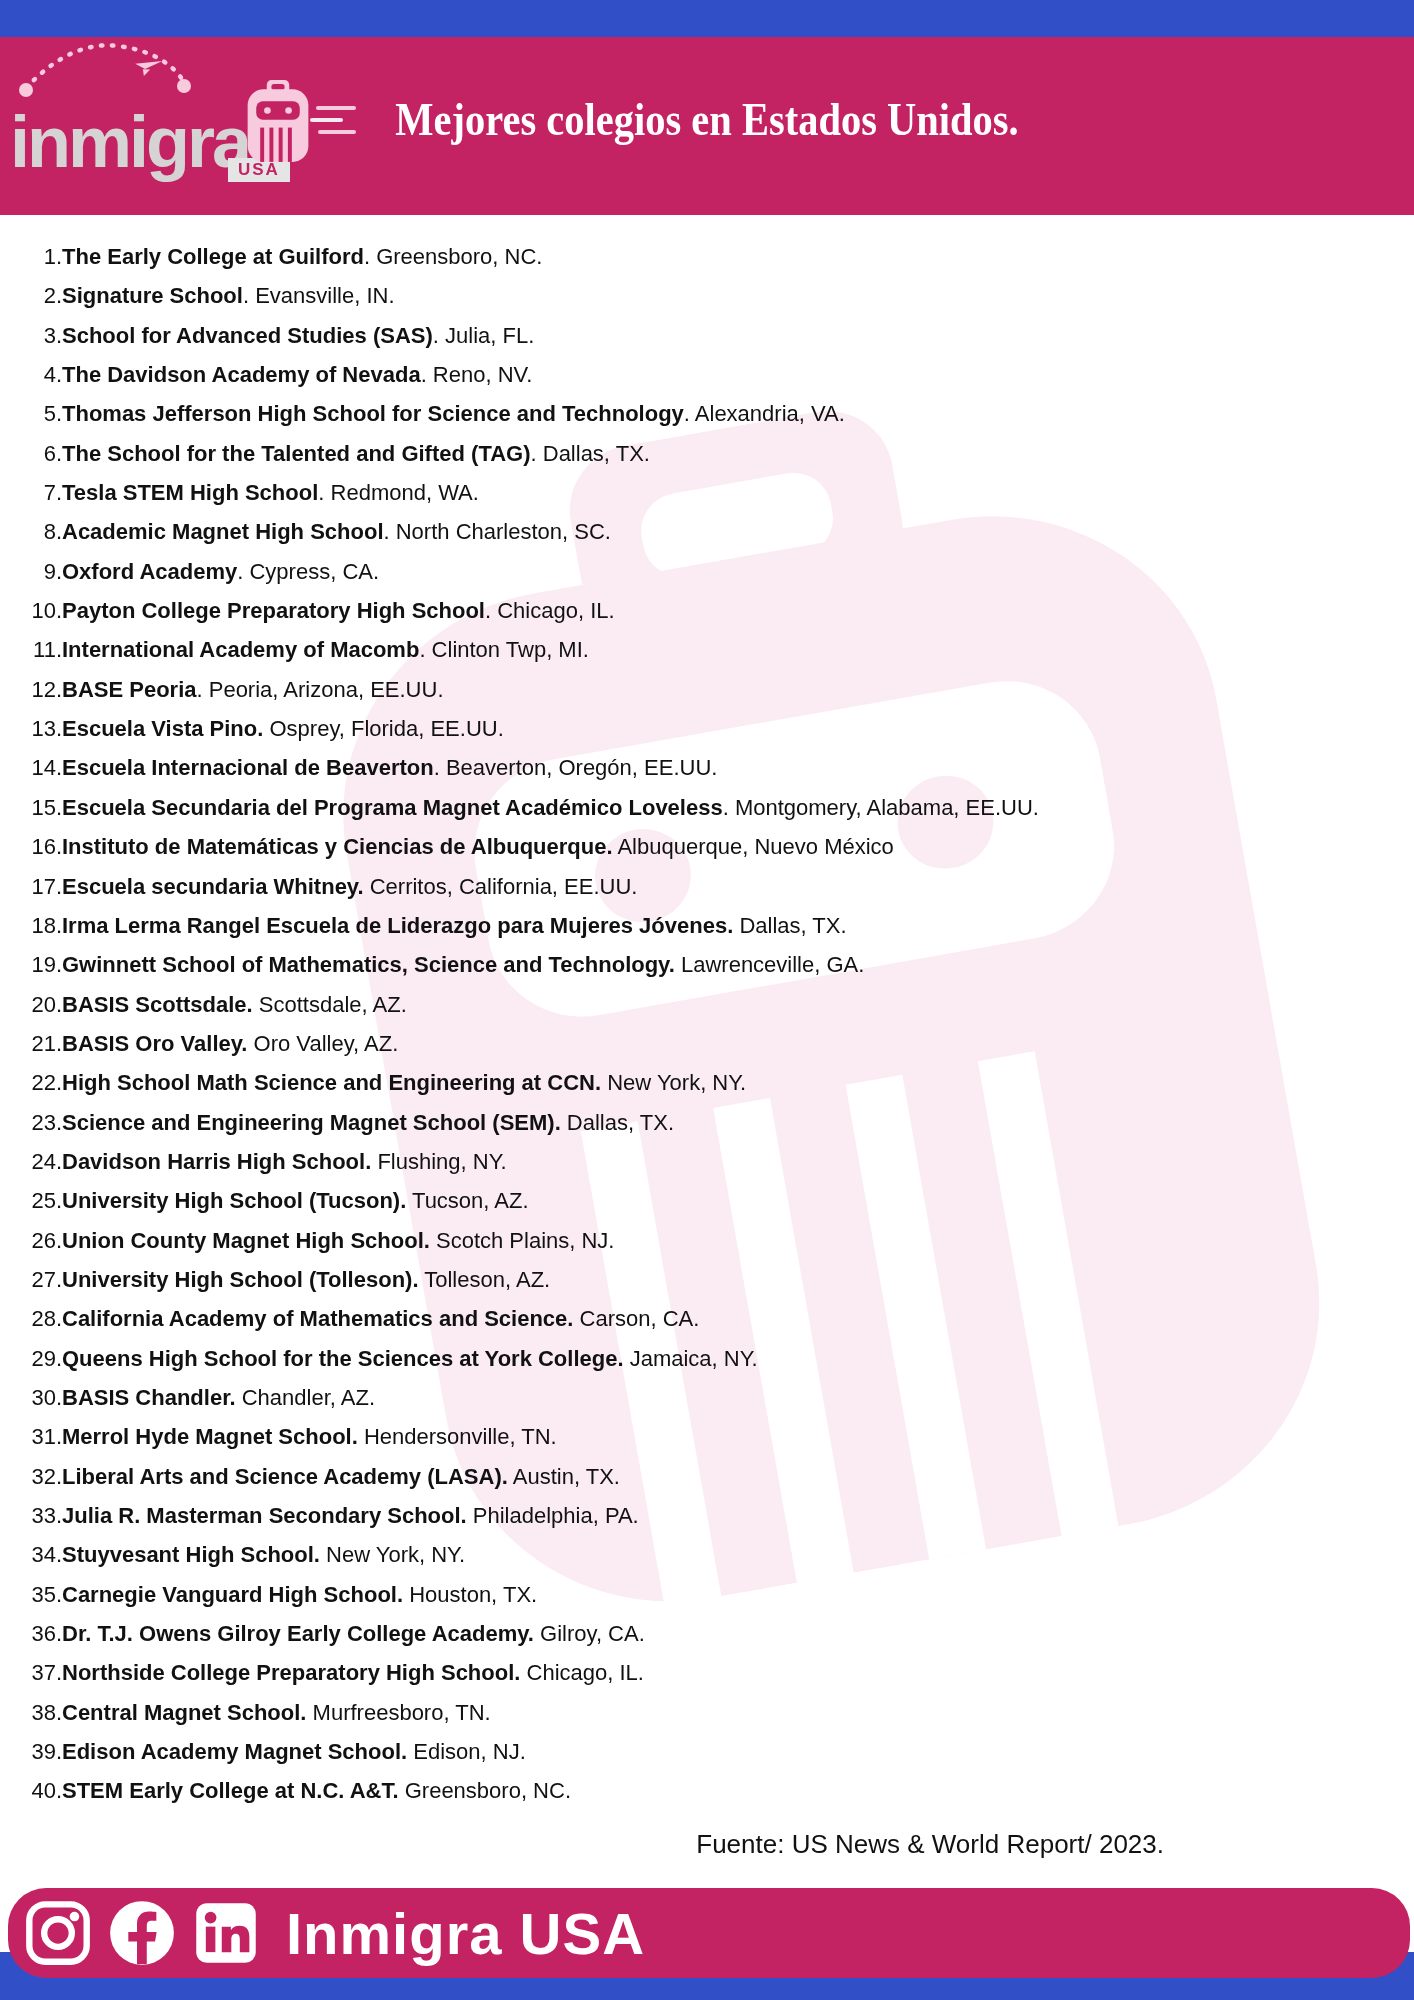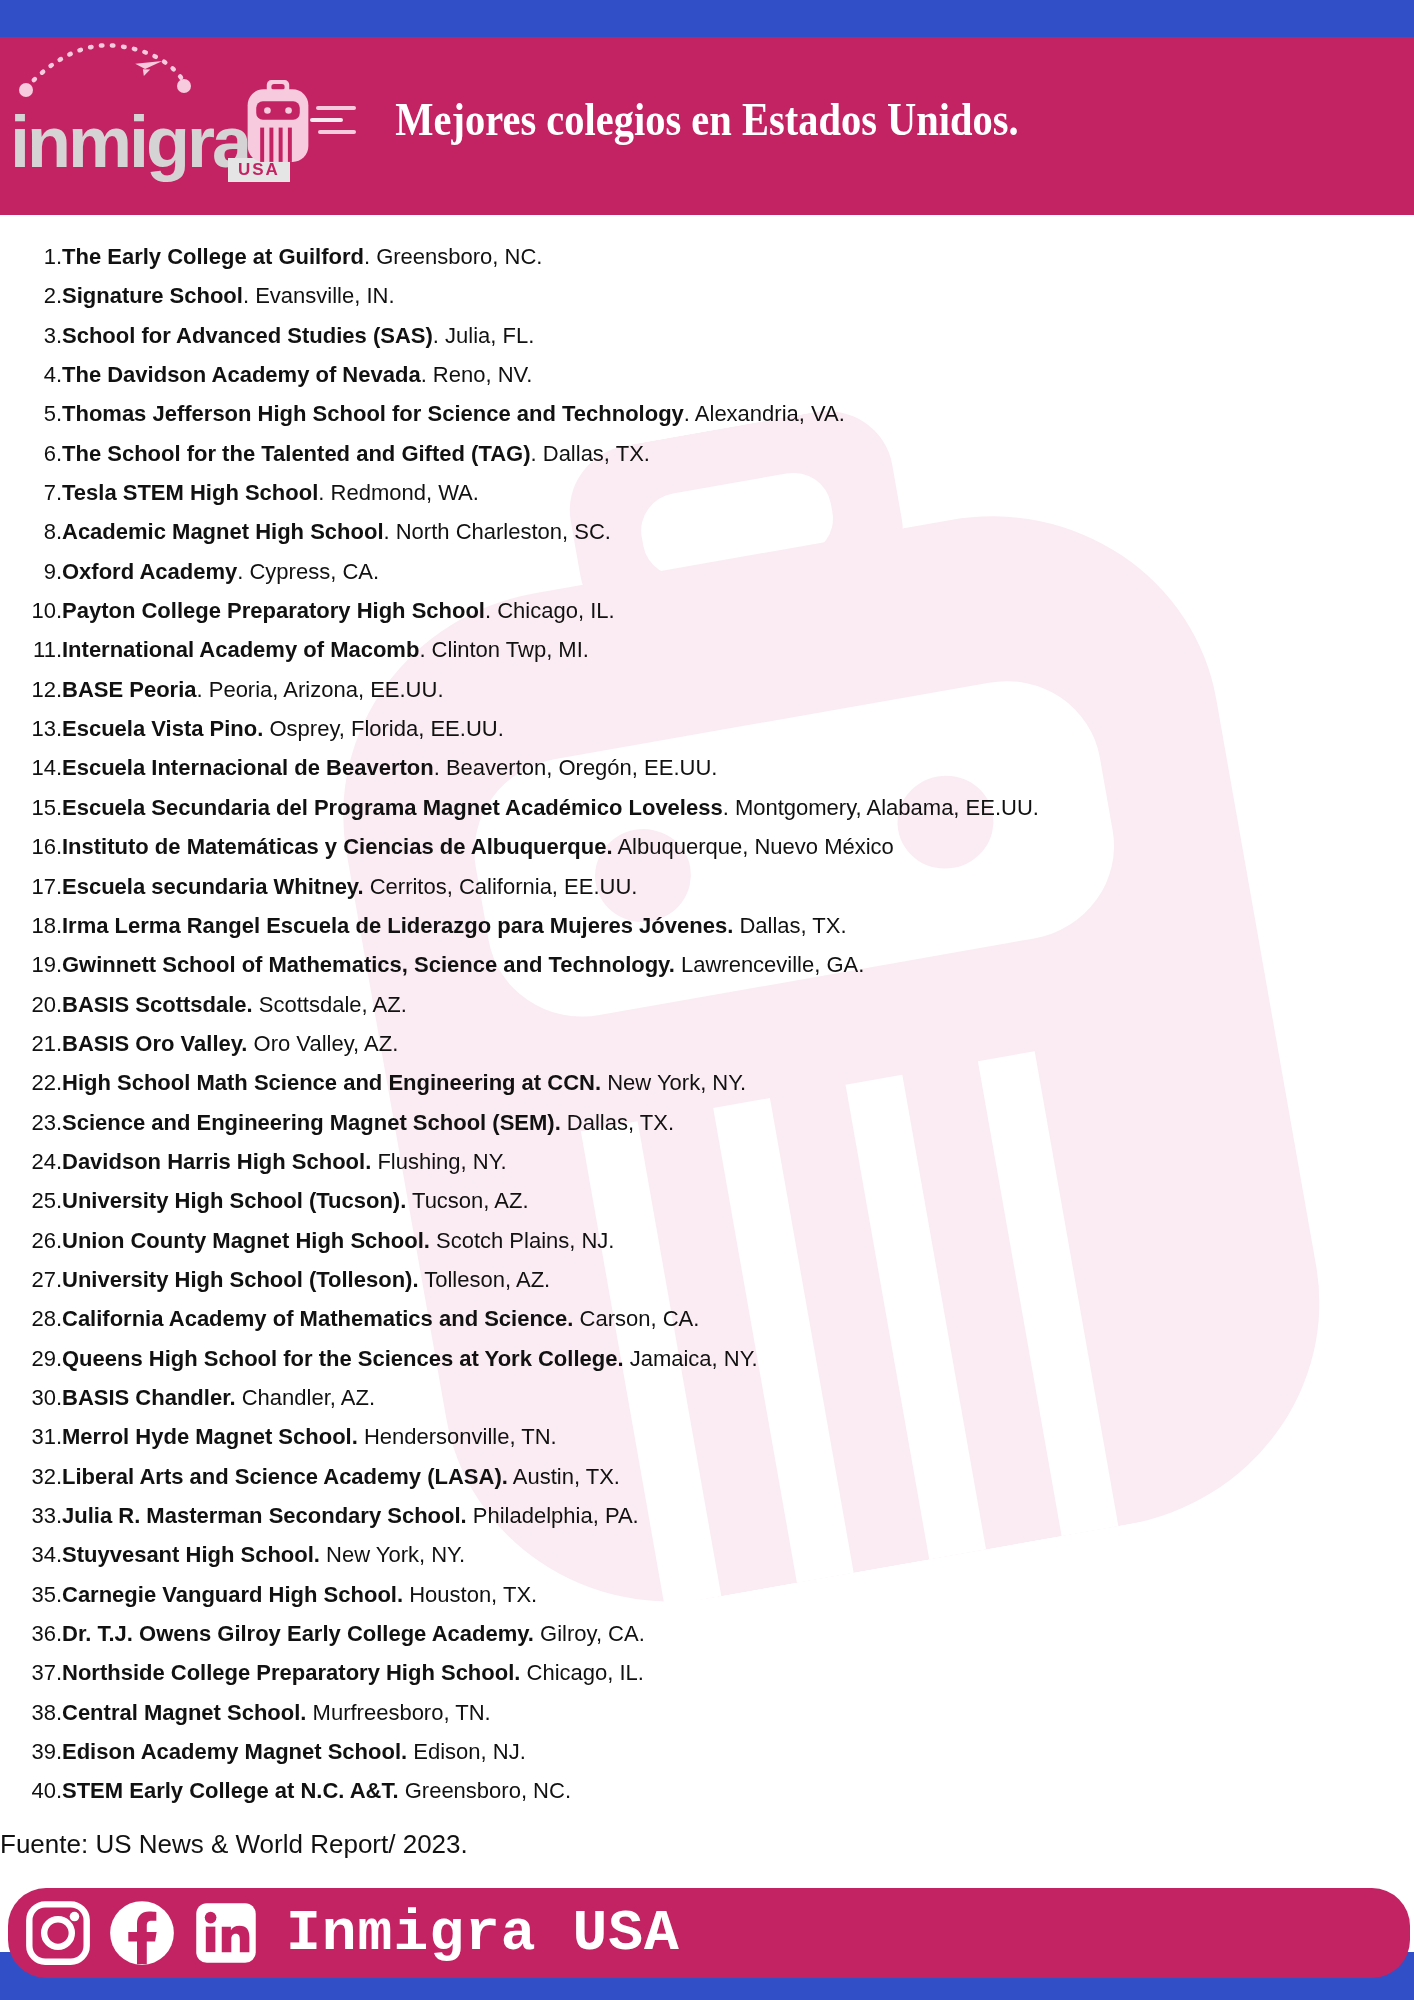--- a/index.html
+++ b/index.html
@@ -36,29 +36,29 @@
   
   .watermark{position:absolute;left:340px;top:420px;width:960px;height:1150px;transform:rotate(-10deg);
              --rb-fill:var(--watermark-pink);--rb-bg:#ffffff;z-index:0;}
 
   
   .content{position:absolute;top:215px;left:0;right:0;z-index:1;}
   .school-list{margin:0;padding:22px 0 0 6px;list-style:none;}
   .school-list li{white-space:nowrap;line-height:39.35px;font-size:22px;}
   .num{display:inline-block;width:56px;text-align:right;}
   .school-name{font-weight:bold;}
-  .source{margin-top:18px;text-align:left;padding-right:250px;font-size:26px;}
+  .source{margin-top:18px;text-align:right;padding-right:250px;font-size:26px;}
 
   
   .bottom-bar{position:absolute;left:0;right:0;bottom:0;height:48px;background:var(--accent-blue);z-index:1;}
   .footer-bar{position:absolute;left:8px;right:4px;top:1888px;height:90px;background:var(--brand-pink);
               border-radius:38px;display:flex;align-items:center;padding-left:16px;gap:16px;z-index:2;
               box-sizing:border-box;}
   .social{width:68px;height:68px;display:block;}
-  .footer-brand{font-family:Liberation Mono, monospace;font-weight:bold;font-size:58px;color:#fff;
+  .footer-brand{font-family:Liberation Sans, sans-serif;font-weight:bold;font-size:58px;color:#fff;
                 margin-left:10px;letter-spacing:1px;}
 
   .rb-f{fill:var(--rb-fill);}
   .rb-b{fill:var(--rb-bg);}
 </style>
 </head>
 <body>
 
 <svg width="0" height="0" style="position:absolute" aria-hidden="true">
   <symbol id="robot" viewBox="0 0 100 124">

